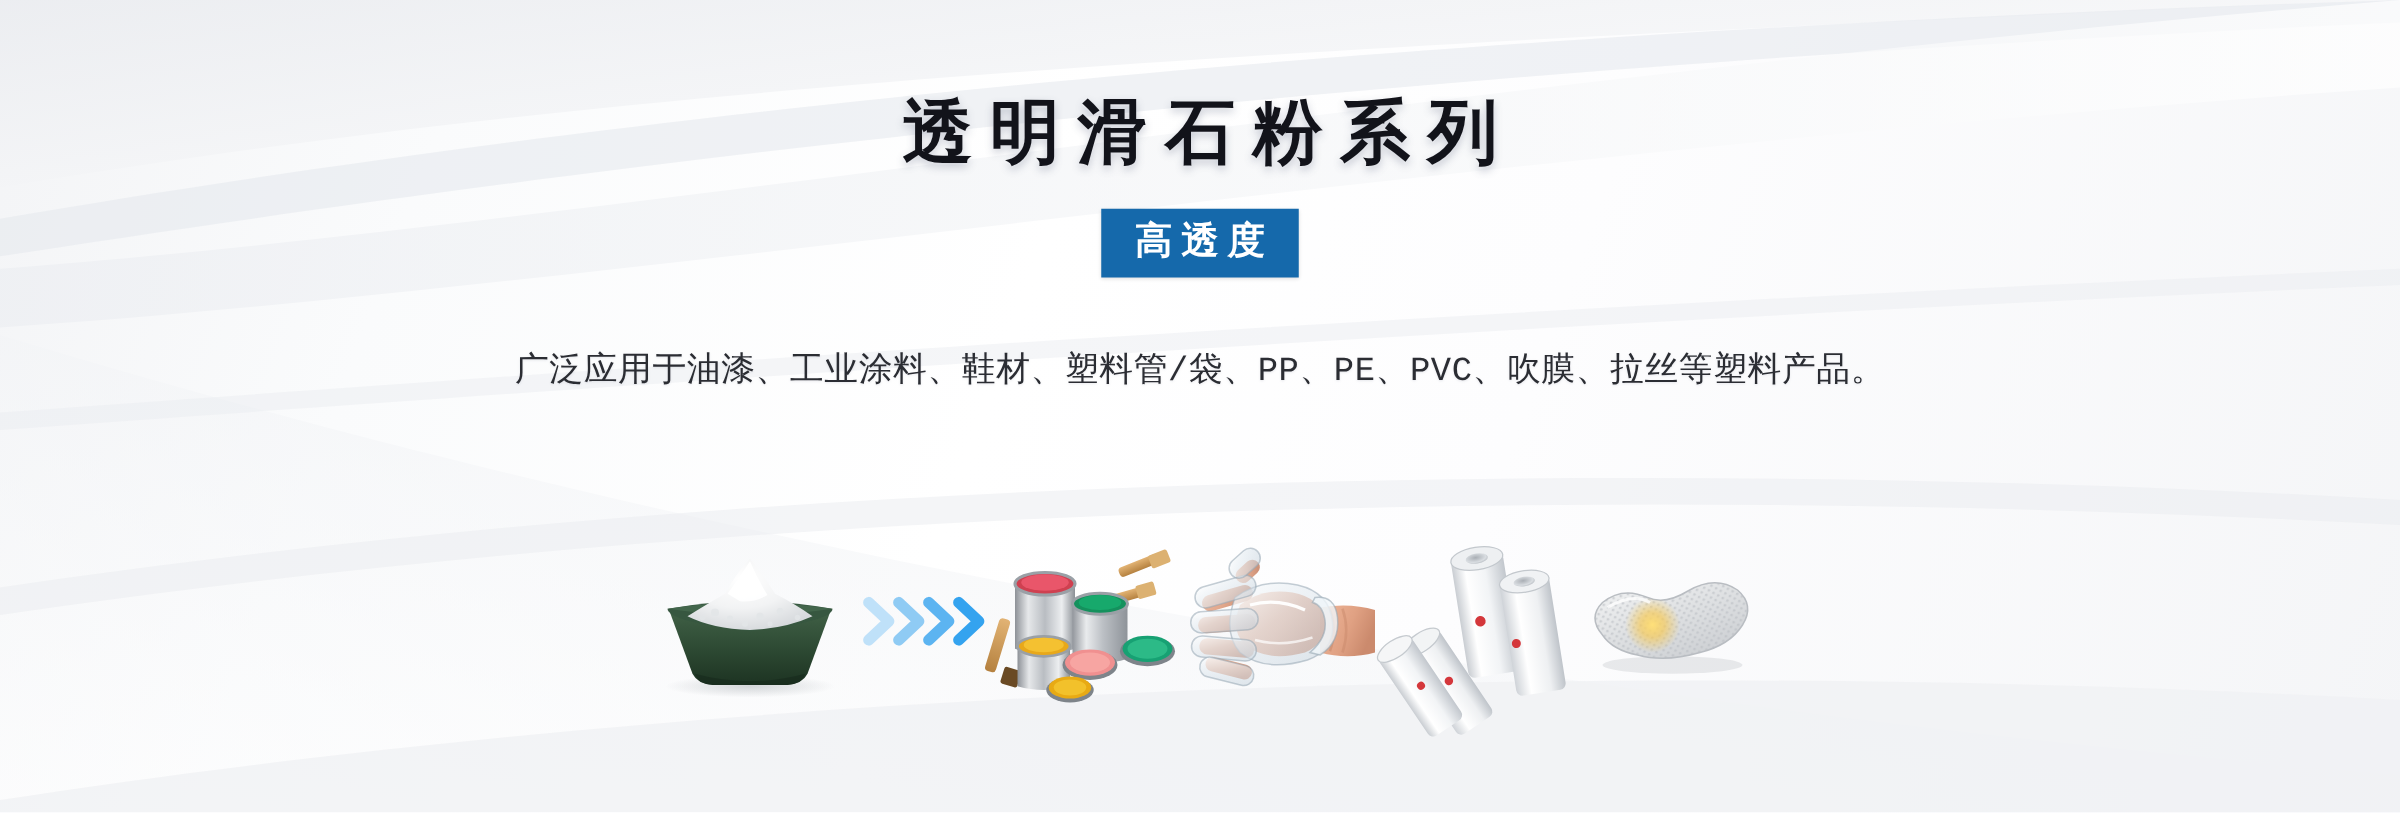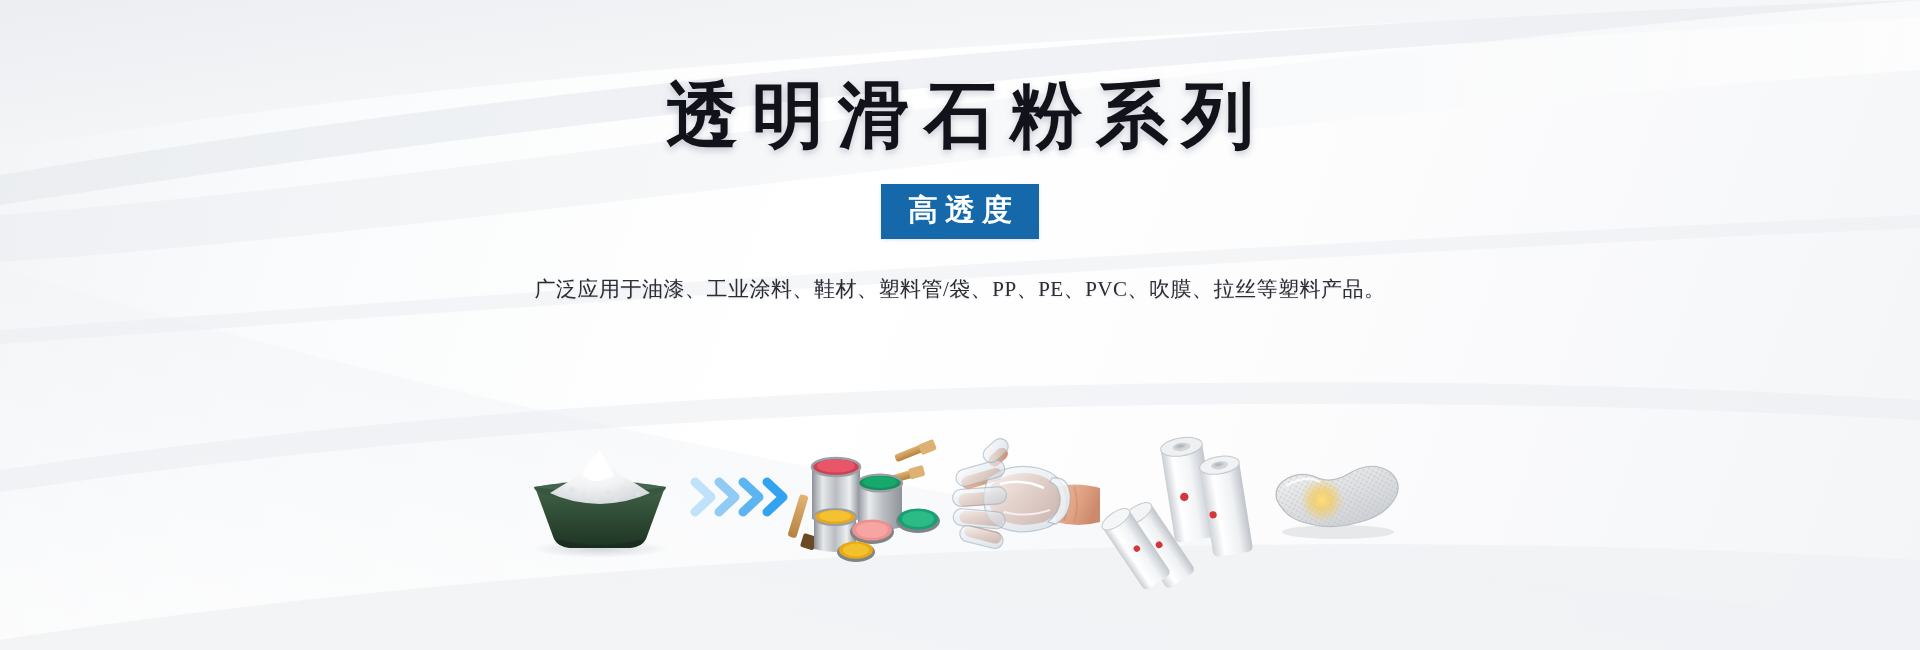--- a/index.html
+++ b/index.html
@@ -19,21 +19,21 @@
   .bg-waves{ position:absolute; inset:0; width:100%; height:100%; }
 
   
   .content{
     position:absolute; inset:0;
     display:flex; flex-direction:column; align-items:center;
   }
 
   .title{
     margin-top:78px;
-    font-size:72px;
+    font-size:56px;
     line-height:1.06;
     letter-spacing:14px;
     text-indent:14px;
     font-weight:700;
     color:#12131a;
     text-shadow:0 3px 7px rgba(80,90,120,.30), 0 1px 0 rgba(255,255,255,.6);
     white-space:nowrap;
     font-family:"Liberation Serif","DejaVu Serif",serif;
   }
 
@@ -49,27 +49,27 @@
     letter-spacing:7px;
     text-indent:7px;
     padding:7px 20px 9px 20px;
     line-height:1.28;
     white-space:nowrap;
     box-shadow:0 1px 3px rgba(0,0,0,.12);
     font-family:"Liberation Serif","DejaVu Serif",serif;
   }
 
   .desc{
-    margin-top:36px;
-    font-size:21px;
+    margin-top:55px;
+    font-size:27px;
     letter-spacing:.5px;
     color:#2b2d33;
     white-space:nowrap;
     text-shadow:0 1px 2px rgba(120,130,150,.18);
-    font-family:Liberation Serif, serif;
+    font-family:Liberation Mono, monospace;
   }
 
   
   .products{
     position:absolute;
     left:50%; transform:translateX(-50%);
     top:432px;
     width:900px; height:130px;
     display:flex; align-items:center; justify-content:space-between;
   }

